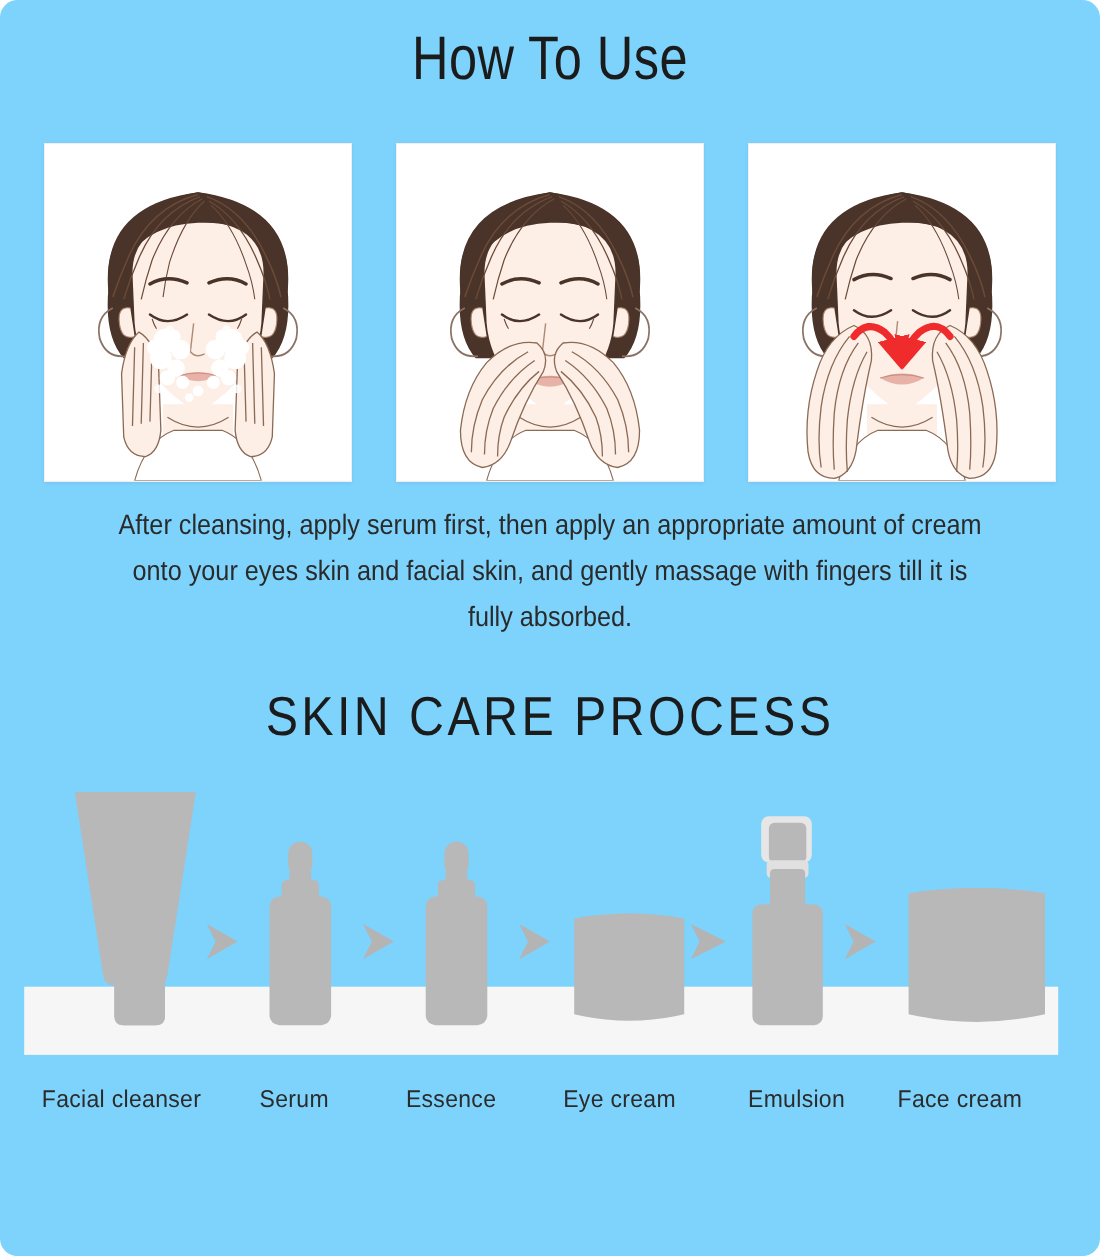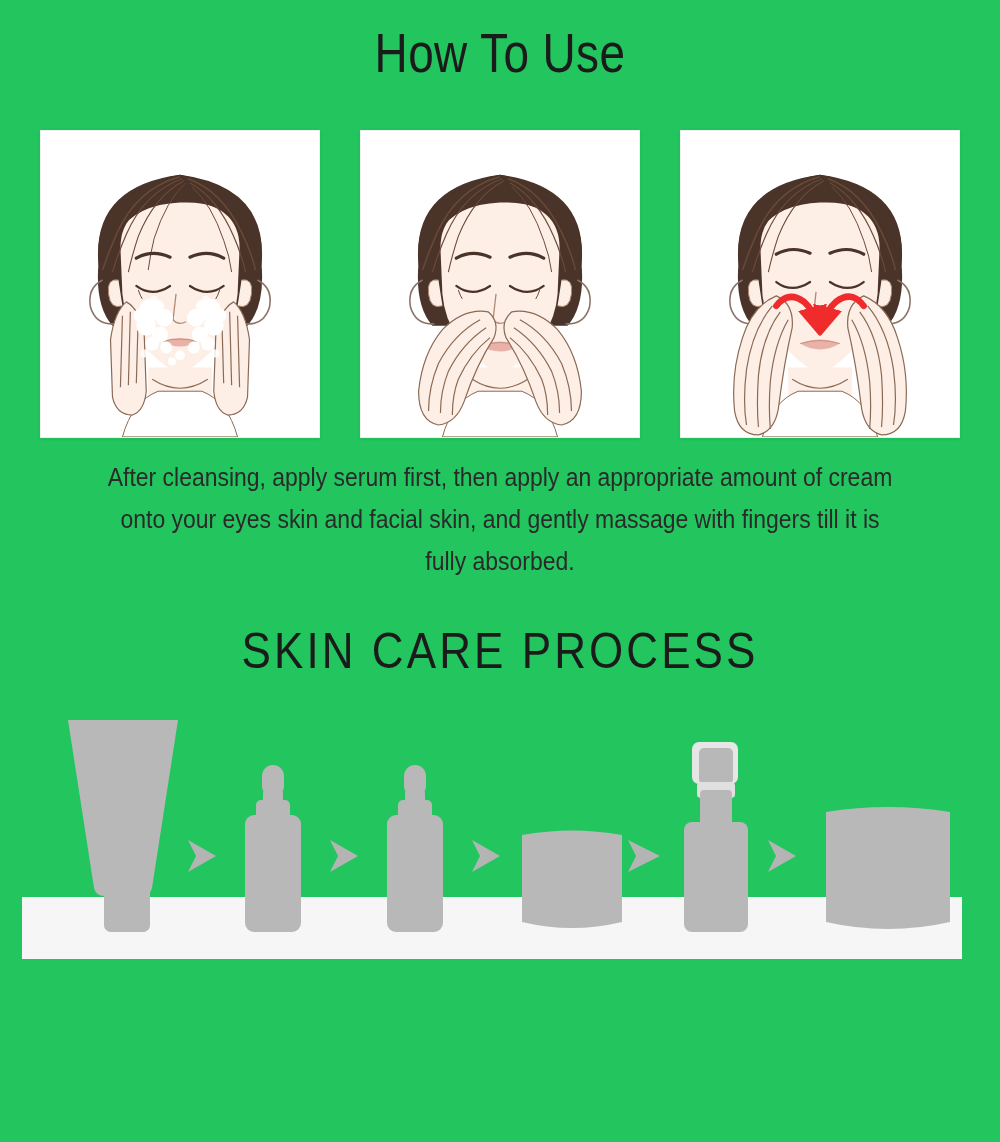--- a/index.html
+++ b/index.html
@@ -9,21 +9,22 @@
     height: 1142px;
     background: #ffffff;
     font-family: "Liberation Sans", sans-serif;
     overflow: hidden;
   }
 
   #page {
     position: relative;
     width: 1000px;
     height: 1142px;
-    background: #22c55e;
+    background: #7dd3fc;
+    border-radius: 16px;
   }
 
   
   .howto-title {
     position: absolute;
     top: 22px;
     left: 0;
     width: 1000px;
     text-align: center;
     font-family: "Liberation Sans", sans-serif;
@@ -372,14 +373,22 @@
       <g fill="#b4b4b4">
         <path d="M188 140 L216 156 L188 172 L196 156 Z"></path>
         <path d="M330 140 L358 156 L330 172 L338 156 Z"></path>
         <path d="M472 140 L500 156 L472 172 L480 156 Z"></path>
         <path d="M628 140 L660 156 L628 172 L636 156 Z"></path>
         <path d="M768 140 L796 156 L768 172 L776 156 Z"></path>
       </g>
     </svg>
   </div>
 
+  <div class="labels">
+    <span class="label" style="left:38px;">Facial cleanser</span>
+    <span class="label" style="left:236px;">Serum</span>
+    <span class="label" style="left:369px;">Essence</span>
+    <span class="label" style="left:512px;">Eye cream</span>
+    <span class="label" style="left:680px;">Emulsion</span>
+    <span class="label" style="left:816px;">Face cream</span>
+  </div>
 
 </div>
 
 </body></html>

